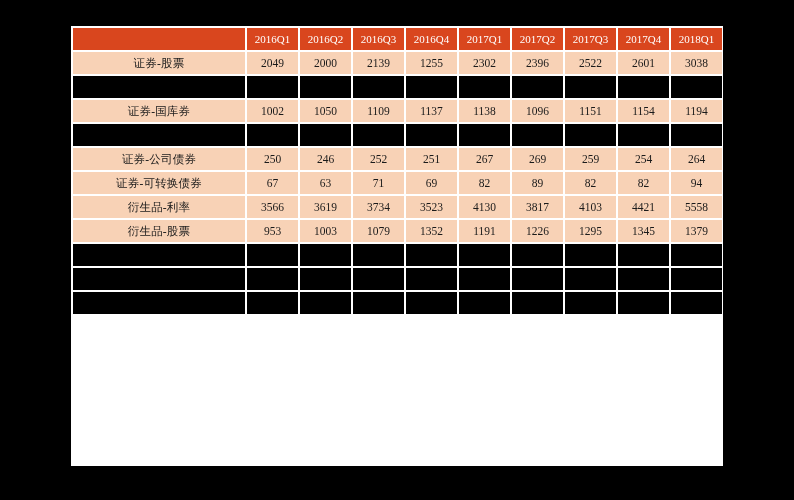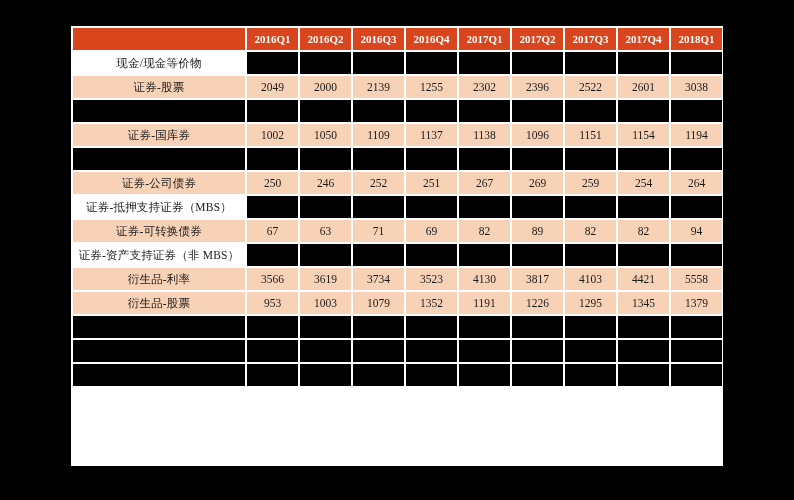--- a/index.html
+++ b/index.html
@@ -58,21 +58,21 @@
     overflow: hidden;
   }
 
   
   thead th.hdr-blank {
     background: #D9461E;
   }
   thead th.hdr-q {
     background: #D9461E;
     color: #ffffff;
-    font-weight: bold;
+    font-weight: normal;
     font-size: 11px;
     letter-spacing: 0px;
   }
 
   
   td.lbl {
     font-size: 11.5px;
     text-align: center;
     letter-spacing: 0.2px;
   }
@@ -126,32 +126,20 @@
             <th class="hdr-q">2016Q3</th>
             <th class="hdr-q">2016Q4</th>
             <th class="hdr-q">2017Q1</th>
             <th class="hdr-q">2017Q2</th>
             <th class="hdr-q">2017Q3</th>
             <th class="hdr-q">2017Q4</th>
             <th class="hdr-q">2018Q1</th>
           </tr>
       </thead>
       <tbody>
-          <tr class="plain">
-            <td class="lbl">现金/现金等价物</td>
-            <td class="val redact"></td>
-            <td class="val redact"></td>
-            <td class="val redact"></td>
-            <td class="val redact"></td>
-            <td class="val redact"></td>
-            <td class="val redact"></td>
-            <td class="val redact"></td>
-            <td class="val redact"></td>
-            <td class="val redact"></td>
-          </tr>
           <tr class="shade">
             <td class="lbl">证券-股票</td>
             <td class="val">2049</td>
             <td class="val">2000</td>
             <td class="val">2139</td>
             <td class="val">1255</td>
             <td class="val">2302</td>
             <td class="val">2396</td>
             <td class="val">2522</td>
             <td class="val">2601</td>
@@ -198,56 +186,32 @@
             <td class="val">250</td>
             <td class="val">246</td>
             <td class="val">252</td>
             <td class="val">251</td>
             <td class="val">267</td>
             <td class="val">269</td>
             <td class="val">259</td>
             <td class="val">254</td>
             <td class="val">264</td>
           </tr>
-          <tr class="plain">
-            <td class="lbl">证券-抵押支持证券（MBS）</td>
-            <td class="val redact"></td>
-            <td class="val redact"></td>
-            <td class="val redact"></td>
-            <td class="val redact"></td>
-            <td class="val redact"></td>
-            <td class="val redact"></td>
-            <td class="val redact"></td>
-            <td class="val redact"></td>
-            <td class="val redact"></td>
-          </tr>
           <tr class="shade">
             <td class="lbl">证券-可转换债券</td>
             <td class="val">67</td>
             <td class="val">63</td>
             <td class="val">71</td>
             <td class="val">69</td>
             <td class="val">82</td>
             <td class="val">89</td>
             <td class="val">82</td>
             <td class="val">82</td>
             <td class="val">94</td>
           </tr>
-          <tr class="plain">
-            <td class="lbl">证券-资产支持证券（非 MBS）</td>
-            <td class="val redact"></td>
-            <td class="val redact"></td>
-            <td class="val redact"></td>
-            <td class="val redact"></td>
-            <td class="val redact"></td>
-            <td class="val redact"></td>
-            <td class="val redact"></td>
-            <td class="val redact"></td>
-            <td class="val redact"></td>
-          </tr>
           <tr class="shade">
             <td class="lbl">衍生品-利率</td>
             <td class="val">3566</td>
             <td class="val">3619</td>
             <td class="val">3734</td>
             <td class="val">3523</td>
             <td class="val">4130</td>
             <td class="val">3817</td>
             <td class="val">4103</td>
             <td class="val">4421</td>

